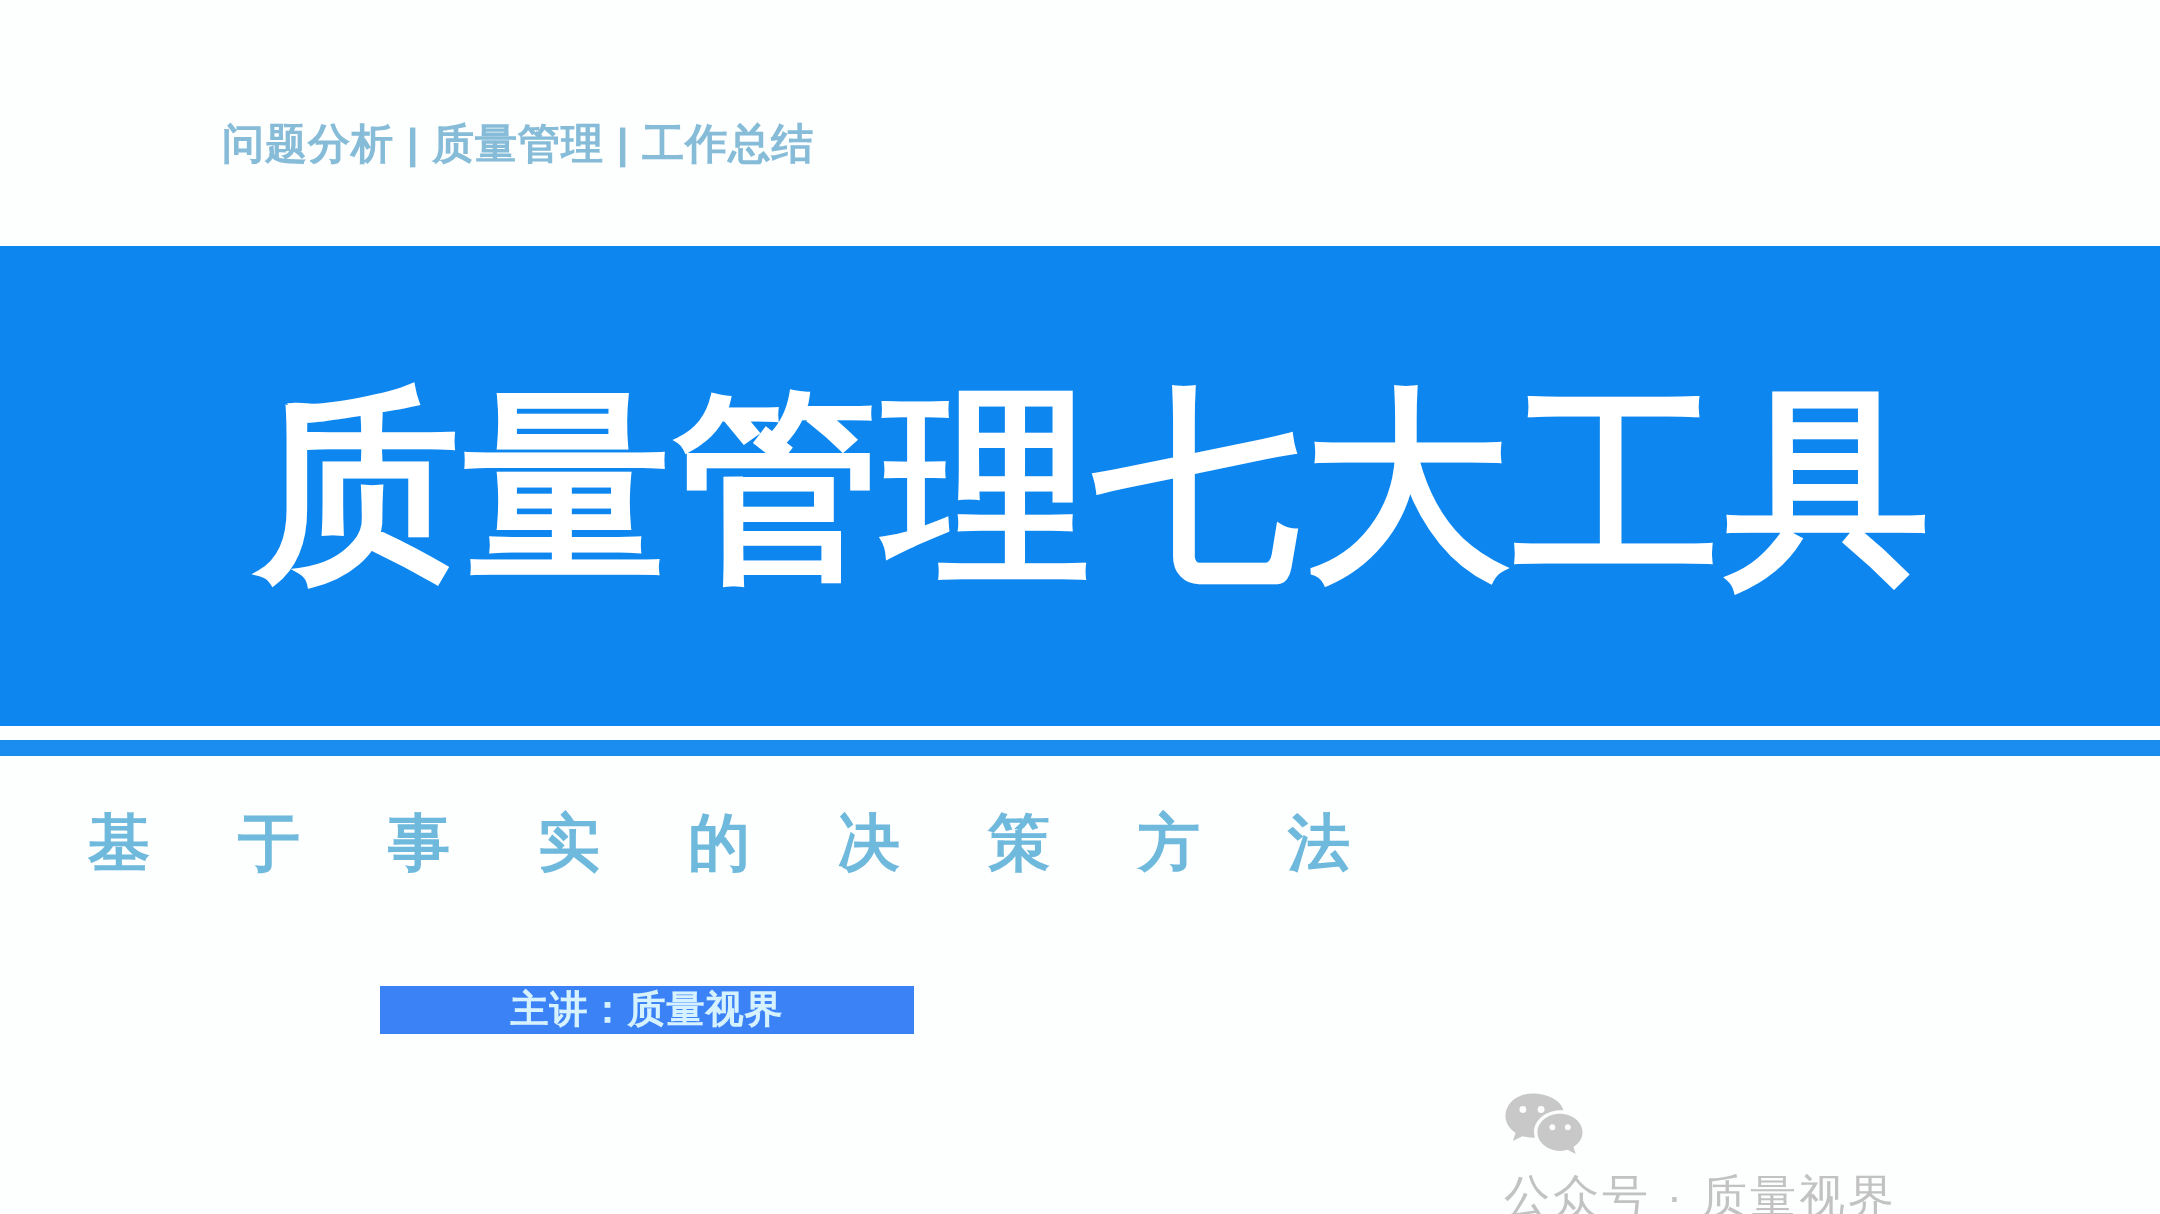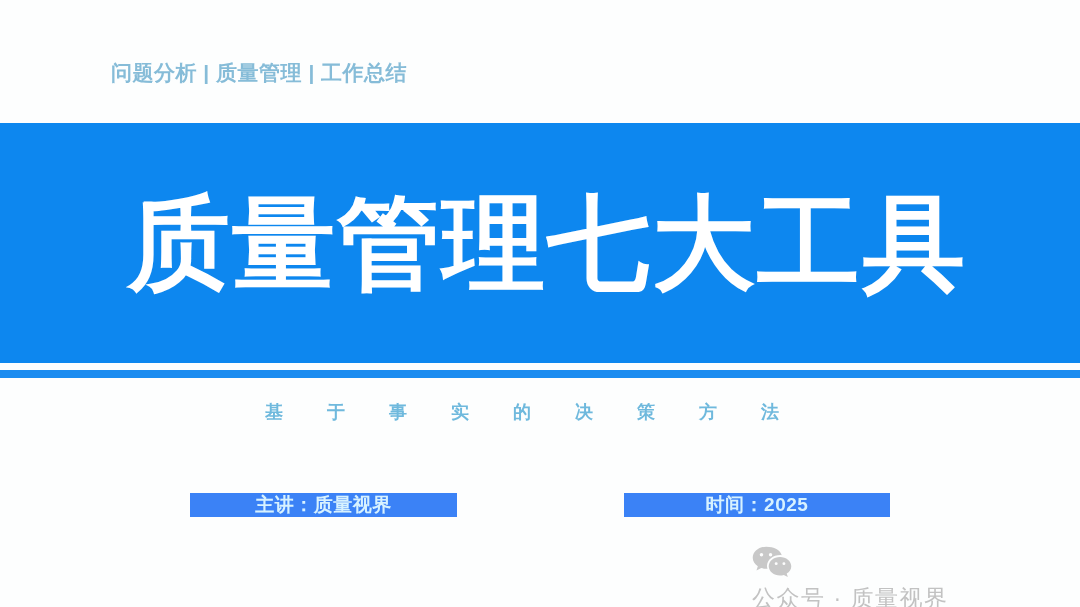--- a/index.html
+++ b/index.html
@@ -74,22 +74,22 @@
     height: 8px;
     background: #1b8cf0;
   }
 
   
   .subtitle {
     position: absolute;
     left: 0;
     top: 400px;
     width: 1044px;
-    text-align: center;
-    font-size: 18px;
+    text-align: left;
+    font-size: 31px;
     font-weight: 700;
     color: #6fb9dd;
     letter-spacing: 44px;
     text-indent: 44px;
     white-space: nowrap;
     line-height: 1.4;
   }
 
   
   .badge {
@@ -151,21 +151,20 @@
   <div class="banner">
     <div class="banner-title">质量管理七大工具</div>
   </div>
 
   <div class="rule"></div>
 
   <div class="subtitle">基于事实的决策方法</div>
 
   <div class="badge badge-speaker">主讲：质量视界</div>
 
-  <div class="badge badge-date">时间：2025</div>
 
   <div class="watermark">
     <svg class="wechat-icon" viewBox="0 0 44 36">
       <g fill="#c8c8c8">
         <path d="M15.6 1.2C7.4 1.2 0.8 6.7 0.8 13.4c0 3.8 2.2 7.2 5.6 9.4l-1.5 4.6 5.3-2.7c1.7 0.5 3.5 0.8 5.4 0.8 0.5 0 1 0 1.4-0.1 -0.3-1-0.5-2-0.5-3 0-6.6 6.6-12 14.7-12 0.5 0 1 0 1.5 0.1C31.4 5 24.2 1.2 15.6 1.2z"></path>
         <circle cx="10.4" cy="10.0" r="1.9" fill="#fdfdfd"></circle>
         <circle cx="20.4" cy="10.0" r="1.9" fill="#fdfdfd"></circle>
       </g>
       <g fill="#c8c8c8">
         <path d="M43.2 22.6c0-5.6-5.6-10.2-12.4-10.2 -6.9 0-12.4 4.6-12.4 10.2 0 5.6 5.6 10.2 12.4 10.2 1.5 0 2.9-0.2 4.2-0.6l4.4 2.3 -1.2-3.8C41.2 28.8 43.2 25.9 43.2 22.6z"></path>

